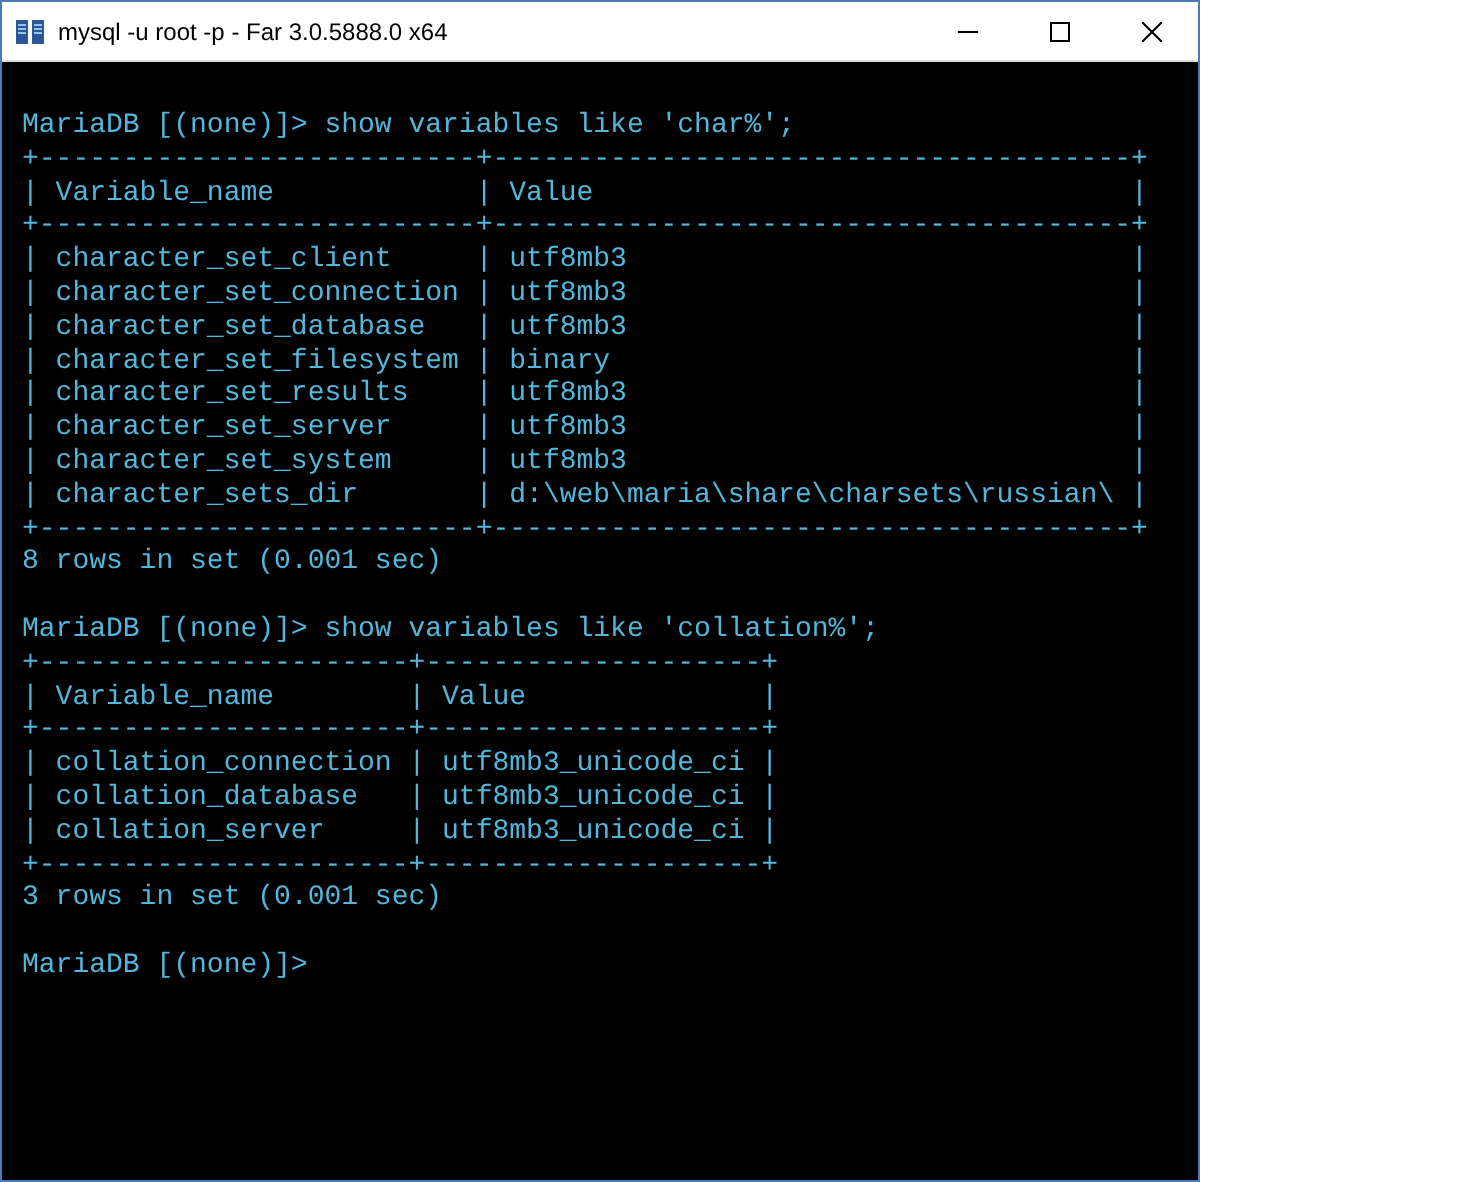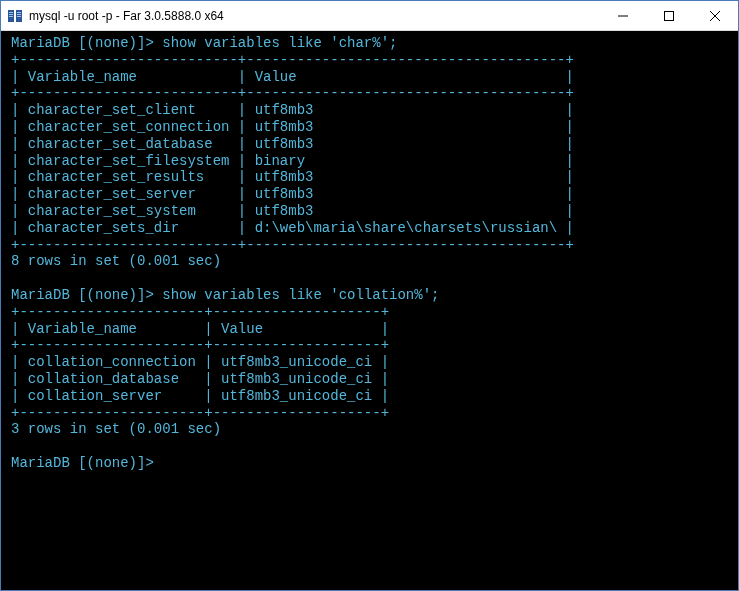--- a/index.html
+++ b/index.html
@@ -8,21 +8,21 @@
       box-sizing: border-box;
     }
     body {
       font-family: 'Segoe UI', Tahoma, sans-serif;
       background: #fff;
       width: 739px;
       height: 591px;
       overflow: hidden;
     }
     .window {
-      width: 739px;
+      width: 600px;
       height: 591px;
       border: 1px solid #4a7ab8;
       background: #fff;
       display: flex;
       flex-direction: column;
     }
     .titlebar {
       height: 30px;
       background: #fff;
       display: flex;
@@ -56,21 +56,21 @@
       font-family: 'Segoe UI Symbol', sans-serif;
       font-size: 10px;
       color: #000;
       background: transparent;
       border: none;
       cursor: pointer;
     }
     .terminal {
       flex: 1;
       background: #000;
-      padding: 4px 10px;
+      padding: 24px 10px;
       font-family: Consolas, 'Courier New', monospace;
       font-size: 14px;
       line-height: 1.2;
       color: #53b7db;
       overflow: hidden;
       white-space: pre;
     }
   </style>
 </head>
 <body>

